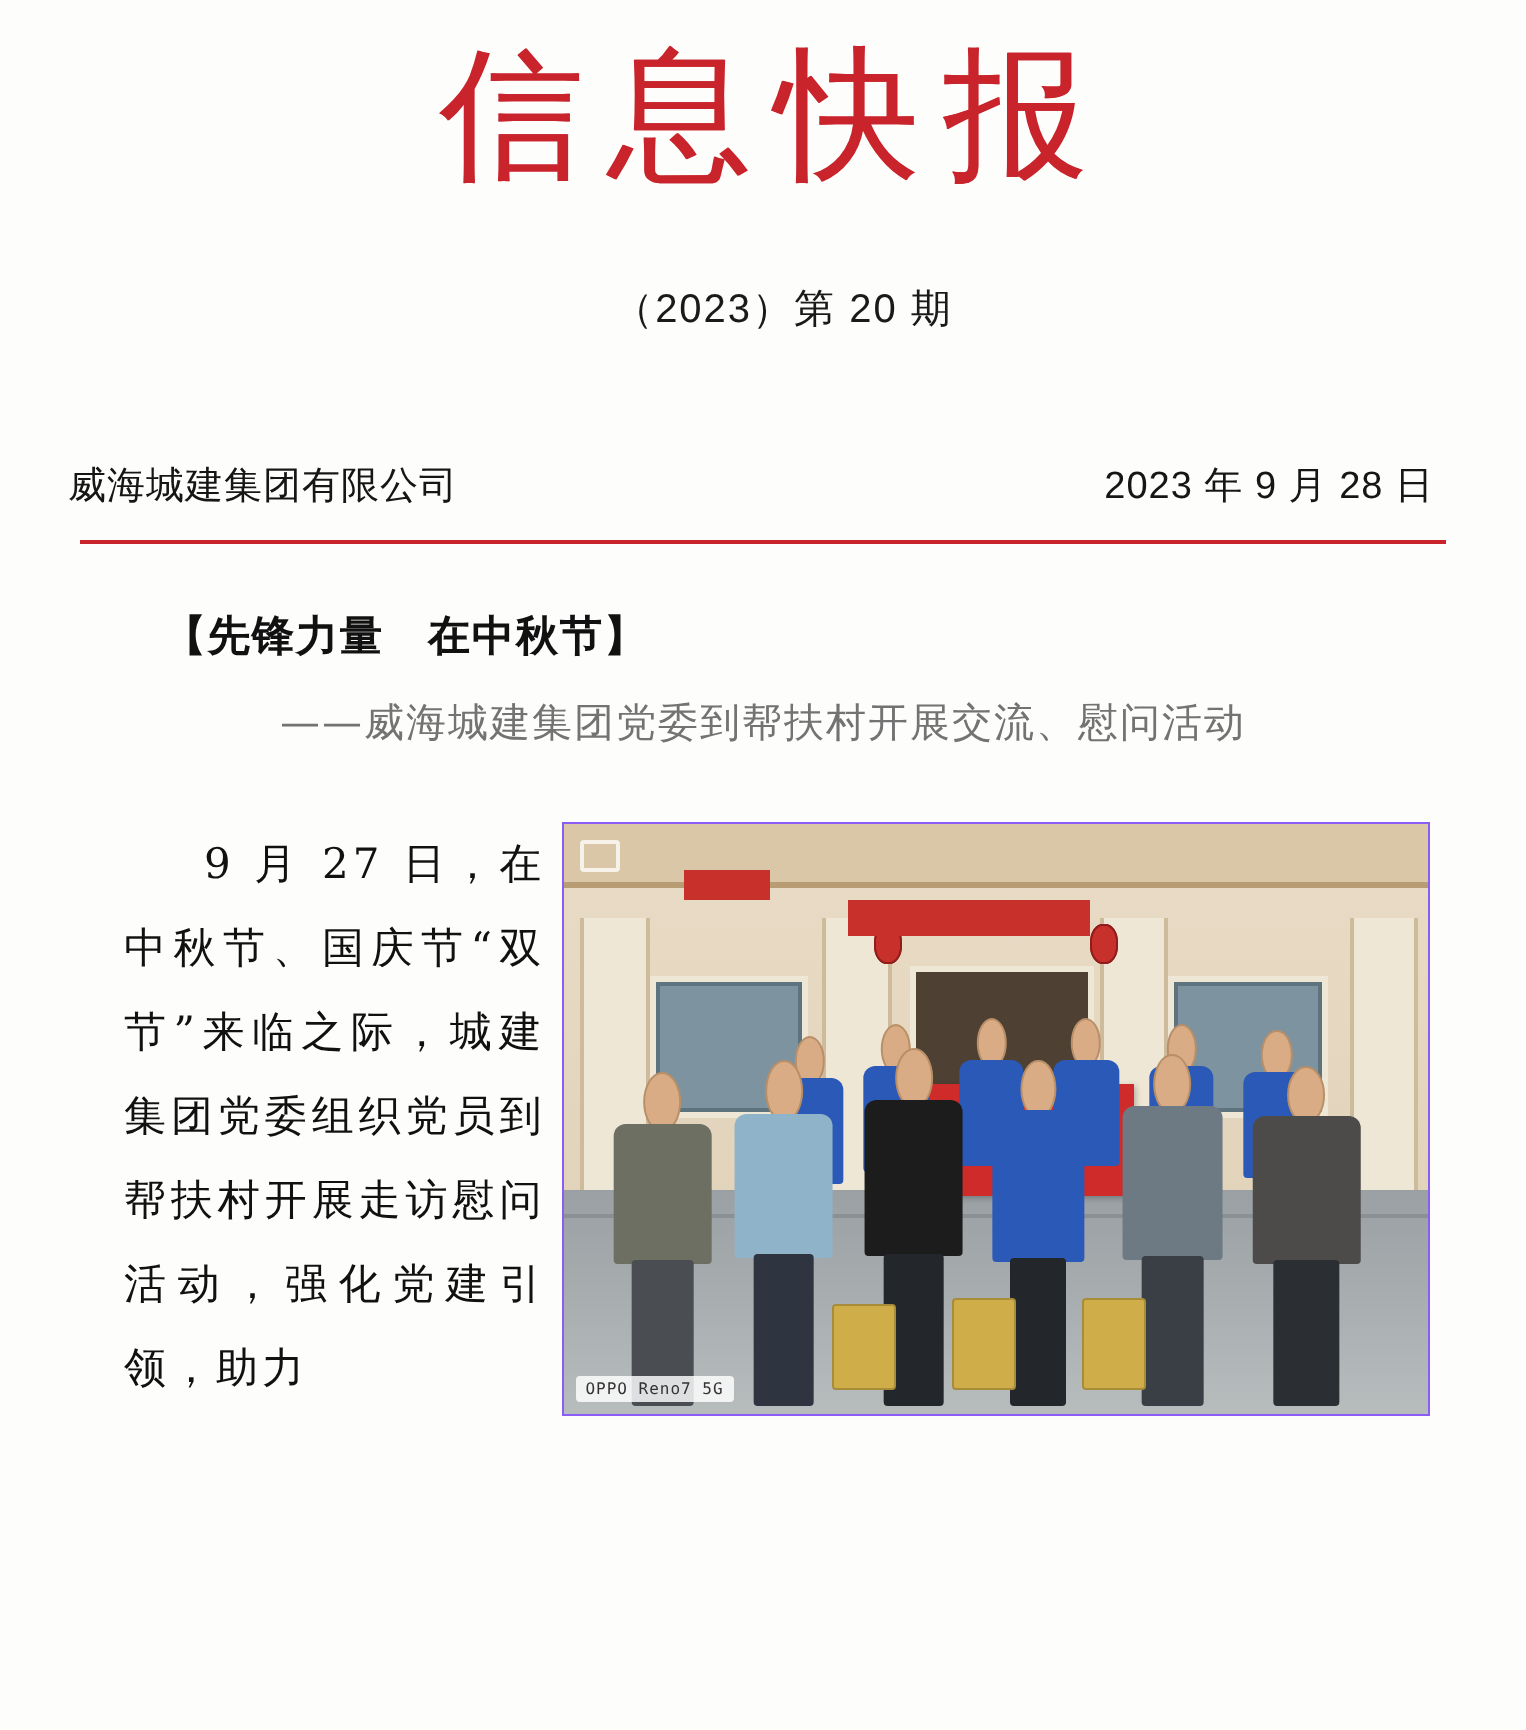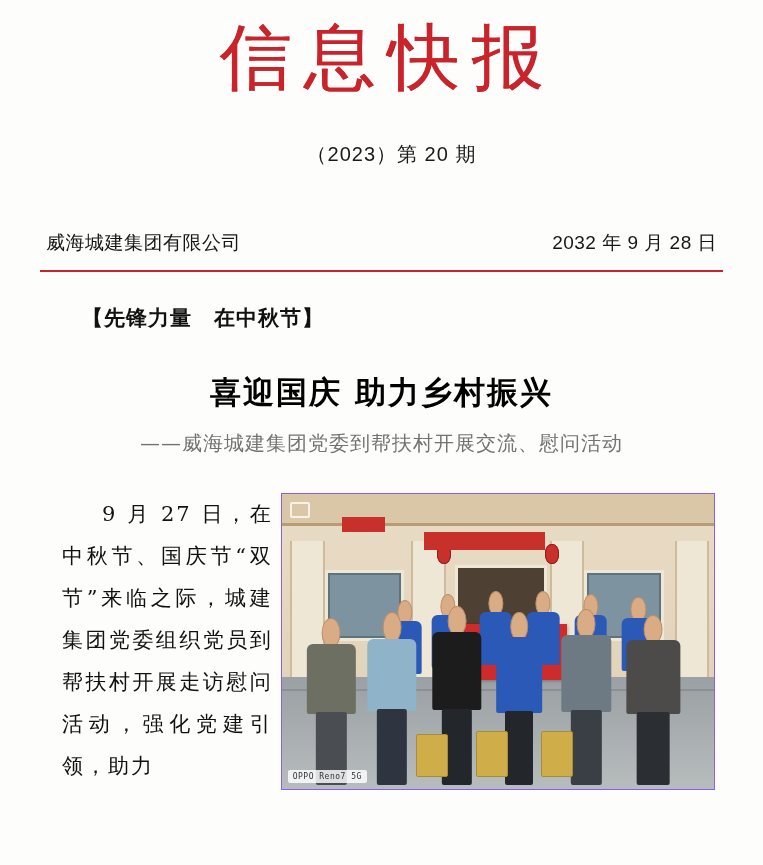--- a/index.html
+++ b/index.html
@@ -41,21 +41,21 @@
     font-size: 20px;
     color: #1a1a1a;
     margin-top: 42px;
     letter-spacing: 1px;
     padding-left: 20px;
   }
   .meta-row {
     display: flex;
     justify-content: space-between;
     align-items: flex-end;
-    margin: 62px 46px 0 46px;
+    margin: 62px 46px 0 34px;
     font-family: "Liberation Sans", sans-serif;
     font-size: 19px;
     color: #161616;
     letter-spacing: 0.5px;
   }
   .rule {
     margin: 14px 40px 0 40px;
     height: 2px;
     background: #c9232b;
   }
@@ -224,28 +224,27 @@
 <div class="page">
 
   <div class="masthead">
     <div class="masthead-title">信息快报</div>
   </div>
 
   <div class="issue-line">（2023）第 20 期</div>
 
   <div class="meta-row">
     <div>威海城建集团有限公司</div>
-    <div>2032 年 9 月 28 日</div>
+    <div>2023 年 9 月 28 日</div>
   </div>
 
   <div class="rule"></div>
 
   <div class="kicker">【先锋力量　在中秋节】</div>
 
-  <div class="headline">喜迎国庆  助力乡村振兴</div>
   <div class="subhead">——威海城建集团党委到帮扶村开展交流、慰问活动</div>
 
   <div class="body-area">
 
     <div class="col-text">
       <span class="indent"></span><span>9 月 27 日，在中秋节、国庆节“双节”来临之际，城建集团党委组织党员到帮扶村开展走访慰问活动，强化党建引领，助力</span>
     </div>
 
     <div class="photo-wrap">
       <div class="sky"></div>

